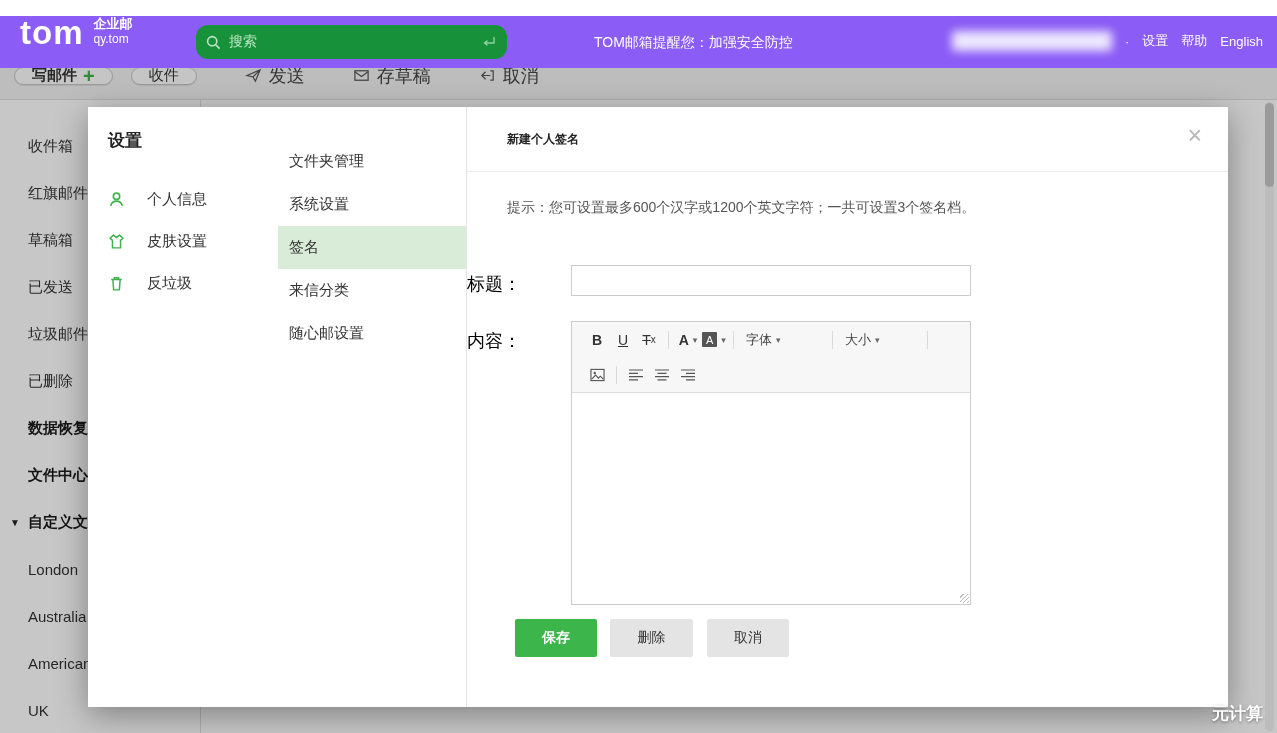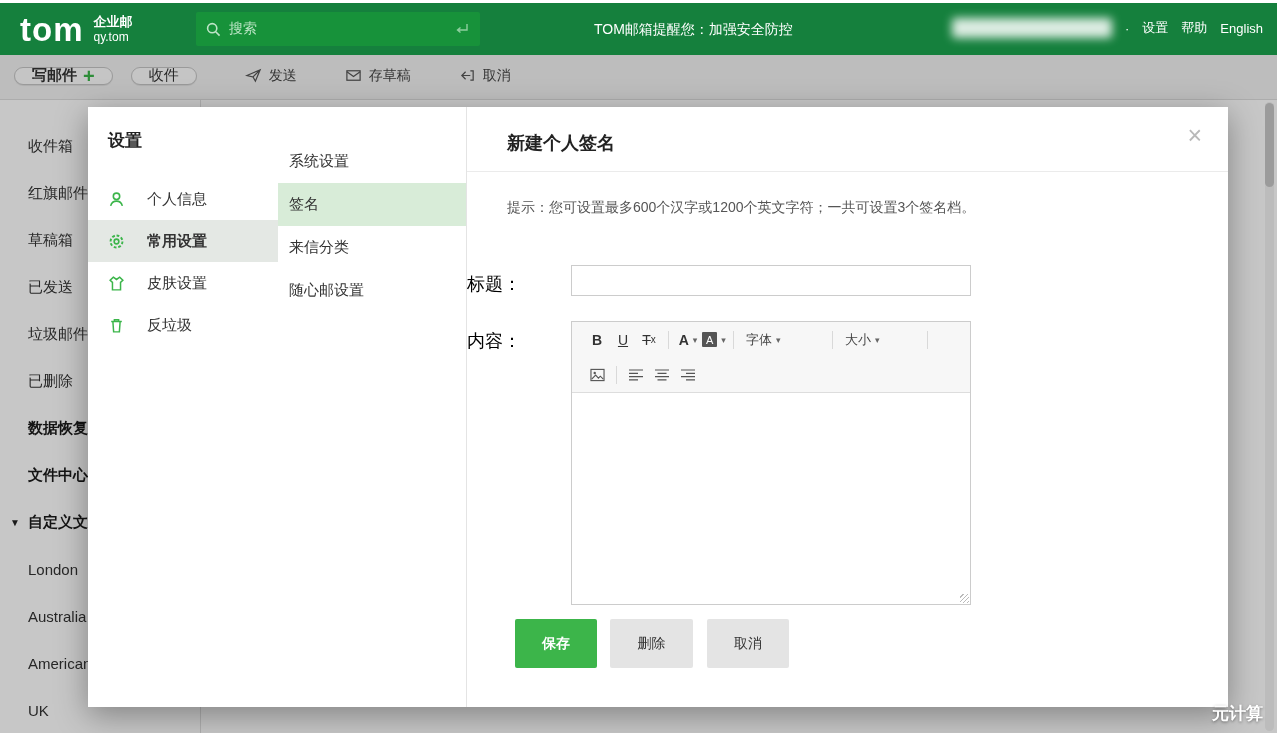--- a/index.html
+++ b/index.html
@@ -1,39 +1,39 @@
 <!DOCTYPE html>
 <html><head>
 <meta charset="utf-8">
 <style>
   *{box-sizing:border-box;margin:0;padding:0}
   html,body{width:1277px;height:733px}
   body{font-family:"Liberation Sans","DejaVu Sans",sans-serif;overflow:hidden;background:#fff}
   .screen{position:relative;width:1277px;height:733px;background:#fff}
 
   
-  .hdr{position:absolute;top:3px;left:0;right:0;height:52px;background:#15803d;display:flex;align-items:center;color:#fff;z-index:20}
+  .hdr{position:absolute;top:16px;left:0;right:0;height:52px;background:#8b5cf6;display:flex;align-items:flex-start;color:#fff;z-index:20}
   .logo{font-size:33px;font-weight:bold;letter-spacing:1px;margin-left:20px;line-height:1}
   .brand{margin-left:10px;line-height:1.2}
   .brand .t{font-size:13px;font-weight:bold}
   .brand .b{font-size:12px}
-  .search{position:absolute;left:196px;top:9px;width:284px;height:34px;background:#17923a;border-radius:2px;display:flex;align-items:center;padding:0 10px;color:#b9e4c3;cursor:text}
+  .search{position:absolute;left:196px;top:9px;width:311px;height:34px;background:#17923a;border-radius:12px;display:flex;align-items:center;padding:0 10px;color:#b9e4c3;cursor:text}
   .search .ph{font-size:14px;margin-left:8px;flex:1}
   .notice{position:absolute;left:594px;top:18px;font-size:14px}
   .hlinks{position:absolute;right:14px;top:15px;display:flex;align-items:center;gap:13px;font-size:13px}
   .blur{width:160px;height:20px;background:rgba(255,255,255,.85);border-radius:3px;filter:blur(5px)}
   .hlink{cursor:pointer}
 
   
   .tbar{position:absolute;top:52px;left:0;right:0;height:48px;background:#f3f3f3;border-bottom:1px solid #ddd;display:flex;align-items:center;z-index:1}
   .pill{height:16px;border-radius:16px;background:#fdfdfd;border:1px solid #c6c6c6;display:flex;align-items:center;justify-content:center;font-size:15px;color:#333;padding:8px 17px;cursor:pointer;box-shadow:0 1px 1px rgba(0,0,0,.08)}
   .pill.compose{margin-left:14px;font-weight:bold;gap:6px}
   .plus{color:#3bb54a;font-size:20px;font-weight:bold;line-height:1}
   .pill.receive{margin-left:18px}
-  .tbtn{display:flex;align-items:center;gap:7px;font-size:14px;color:#444;margin-left:48px;cursor:pointer}
+  .tbtn{display:flex;align-items:center;gap:7px;font-size:18px;color:#444;margin-left:48px;cursor:pointer}
 
   
   .sbar{position:absolute;top:100px;left:0;width:200px;bottom:0;background:#fff;padding-top:23px;z-index:1}
   .sitem{height:47px;display:flex;align-items:center;padding-left:28px;font-size:15px;color:#333;position:relative;cursor:pointer}
   .sitem.bold{font-weight:bold;color:#1a1a1a}
   .sitem .tri{position:absolute;left:10px;font-size:10px;color:#222}
   .cont{position:absolute;top:100px;left:200px;right:0;bottom:0;background:#fff;border-left:1px solid #e0e0e0;z-index:1}
   .sb-track{position:absolute;right:3px;top:2px;width:9px;bottom:2px;background:#f1f1f1;border-radius:5px}
   .sb-thumb{position:absolute;right:3px;top:3px;width:9px;height:84px;background:#c7c7c7;border-radius:5px;cursor:grab}
 
@@ -45,21 +45,21 @@
   .mnav h2{font-size:17px;color:#222;margin:0 0 26px 20px;font-weight:bold}
   .mnav-item{height:42px;display:flex;align-items:center;gap:22px;padding-left:20px;font-size:15px;color:#333;cursor:pointer}
   .mnav-item.active{background:#e4e8e4;font-weight:bold}
   .micon{width:17px;height:17px;display:inline-flex}
   .msub{width:189px;border-right:1px solid #e4e4e4;padding-top:33px}
   .msub-item{height:43px;display:flex;align-items:center;padding-left:11px;font-size:15px;color:#333;cursor:pointer}
   .msub-item.active{background:#d8ecd8}
 
   .mpanel{flex:1;position:relative}
   .phead{position:absolute;top:0;left:0;right:0;height:65px;border-bottom:1px solid #ebebeb}
-  .ptitle{position:absolute;left:40px;top:24px;font-size:18px;font-weight:bold;color:#222}
+  .ptitle{position:absolute;left:40px;top:24px;font-size:12px;font-weight:bold;color:#222}
   .pclose{position:absolute;right:26px;top:16px;font-size:25px;color:#b9b9b9;cursor:pointer;line-height:1;font-weight:300}
   .ptip{position:absolute;left:40px;top:92px;font-size:14px;color:#555}
   .flabel{position:absolute;width:64px;text-align:left;font-size:18px;color:#000000}
   .f-title-input{position:absolute;left:104px;top:158px;width:400px;height:31px;border:1px solid #ccc;padding:0 8px;font-size:14px;background:#fff;outline:none}
 
   .editor{position:absolute;left:104px;top:214px;width:400px;height:284px;border:1px solid #ccc;background:#fff}
   .etbar{height:71px;background:#f7f7f7;border-bottom:1px solid #ddd;padding:0 12px}
   .erow{height:35px;display:flex;align-items:center}
   .ebtn{min-width:26px;height:24px;display:flex;align-items:center;justify-content:center;font-size:14px;color:#333;cursor:pointer}
   .ebtn b{font-weight:bold}
@@ -67,21 +67,21 @@
   .t-clear{text-decoration:line-through}
   .t-clear-x{font-size:10px;vertical-align:sub}
   .bgA{display:inline-flex;width:15px;height:15px;background:#555;color:#fff;font-size:11px;align-items:center;justify-content:center;border-radius:1px}
   .esep{width:1px;height:18px;background:#d9d9d9;margin:0 6px}
   .eselect{display:flex;align-items:center;width:86px;height:24px;padding:0 6px;font-size:13px;color:#444;cursor:pointer;justify-content:flex-start}
   .caret{font-size:9px;color:#666;margin-left:4px}
   .ebody{height:211px;background:#fff;cursor:text;position:relative}
   .egrip{position:absolute;right:1px;bottom:1px;width:9px;height:9px;background:
     repeating-linear-gradient(135deg,transparent 0 2px,#bbb 2px 3px);cursor:nwse-resize}
 
-  .abtn{position:absolute;top:512px;height:49px;border:none;font-size:14px;cursor:pointer;border-radius:2px;font-family:inherit}
+  .abtn{position:absolute;top:512px;height:38px;border:none;font-size:14px;cursor:pointer;border-radius:2px;font-family:inherit}
   .btn-save{left:48px;width:82px;background:#3cb54a;color:#fff;font-weight:bold}
   .btn-del{left:143px;width:83px;background:#e4e4e4;color:#333}
   .btn-cancel{left:240px;width:82px;background:#e4e4e4;color:#333}
 
   .wm{position:absolute;right:14px;bottom:8px;color:#fff;font-size:17px;font-weight:bold;z-index:12;text-shadow:0 1px 3px rgba(0,0,0,.45)}
   svg{display:block}
 </style>
 </head>
 <body>
 
@@ -216,29 +216,20 @@
       <div class="mnav-item">
         <span class="micon">
           <svg width="17" height="17" viewBox="0 0 16 16">
               <circle cx="8" cy="5" r="3" fill="none" stroke="#3bb54a" stroke-width="1.5"></circle>
               <path d="M2.5 14c.8-3 3-4.5 5.5-4.5s4.7 1.5 5.5 4.5" fill="none" stroke="#3bb54a" stroke-width="1.5"></path>
             </svg>
         </span>
         <span>个人信息</span>
       </div>
 
-      <div class="mnav-item active">
-        <span class="micon">
-          <svg width="17" height="17" viewBox="0 0 16 16">
-              <circle cx="8" cy="8" r="5.6" fill="none" stroke="#3bb54a" stroke-width="1.8" stroke-dasharray="2.6 1.7"></circle>
-              <circle cx="8" cy="8" r="2.2" fill="none" stroke="#3bb54a" stroke-width="1.5"></circle>
-            </svg>
-        </span>
-        <span>常用设置</span>
-      </div>
 
       <div class="mnav-item">
         <span class="micon">
           <svg width="17" height="17" viewBox="0 0 16 16">
               <path d="M5 2 L8 4.2 L11 2 L14 5 L11.8 7 L11.8 14 L4.2 14 L4.2 7 L2 5 Z" fill="none" stroke="#3bb54a" stroke-width="1.4"></path>
             </svg>
         </span>
         <span>皮肤设置</span>
       </div>
 
@@ -247,20 +238,23 @@
           <svg width="17" height="17" viewBox="0 0 16 16">
               <path d="M3 4.2 H13 M6 4V2.6h4V4 M4.6 4.5 l.7 9.5 h5.4 l.7-9.5" fill="none" stroke="#3bb54a" stroke-width="1.4"></path>
             </svg>
         </span>
         <span>反垃圾</span>
       </div>
     </div>
 
     <div class="msub">
       <div class="msub-item">
+          <span>文件夹管理</span>
+        </div>
+      <div class="msub-item">
           <span>系统设置</span>
         </div>
       <div class="msub-item active">
           <span>签名</span>
         </div>
       <div class="msub-item">
           <span>来信分类</span>
         </div>
       <div class="msub-item">
           <span>随心邮设置</span>

